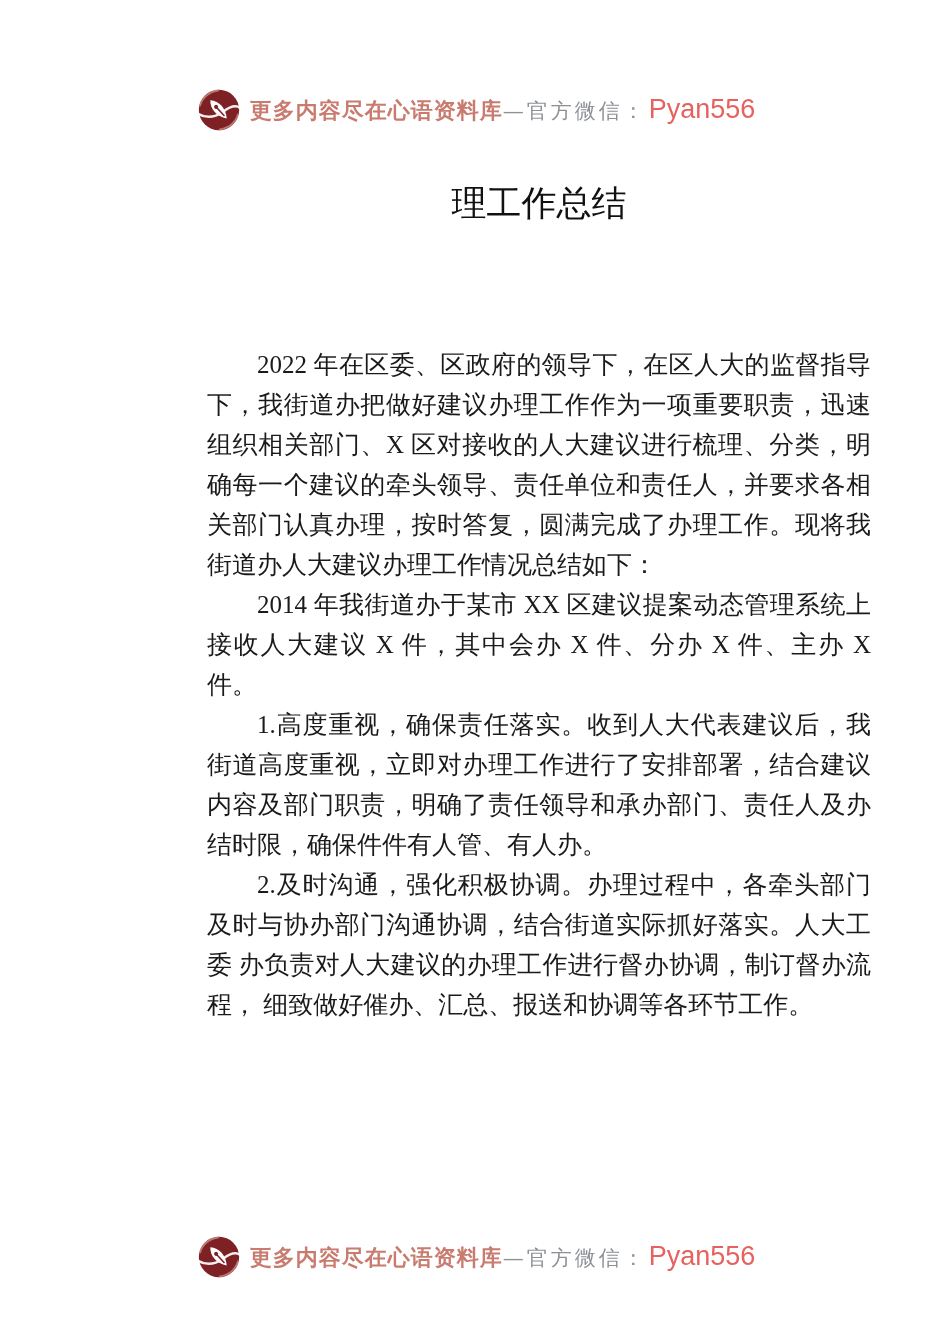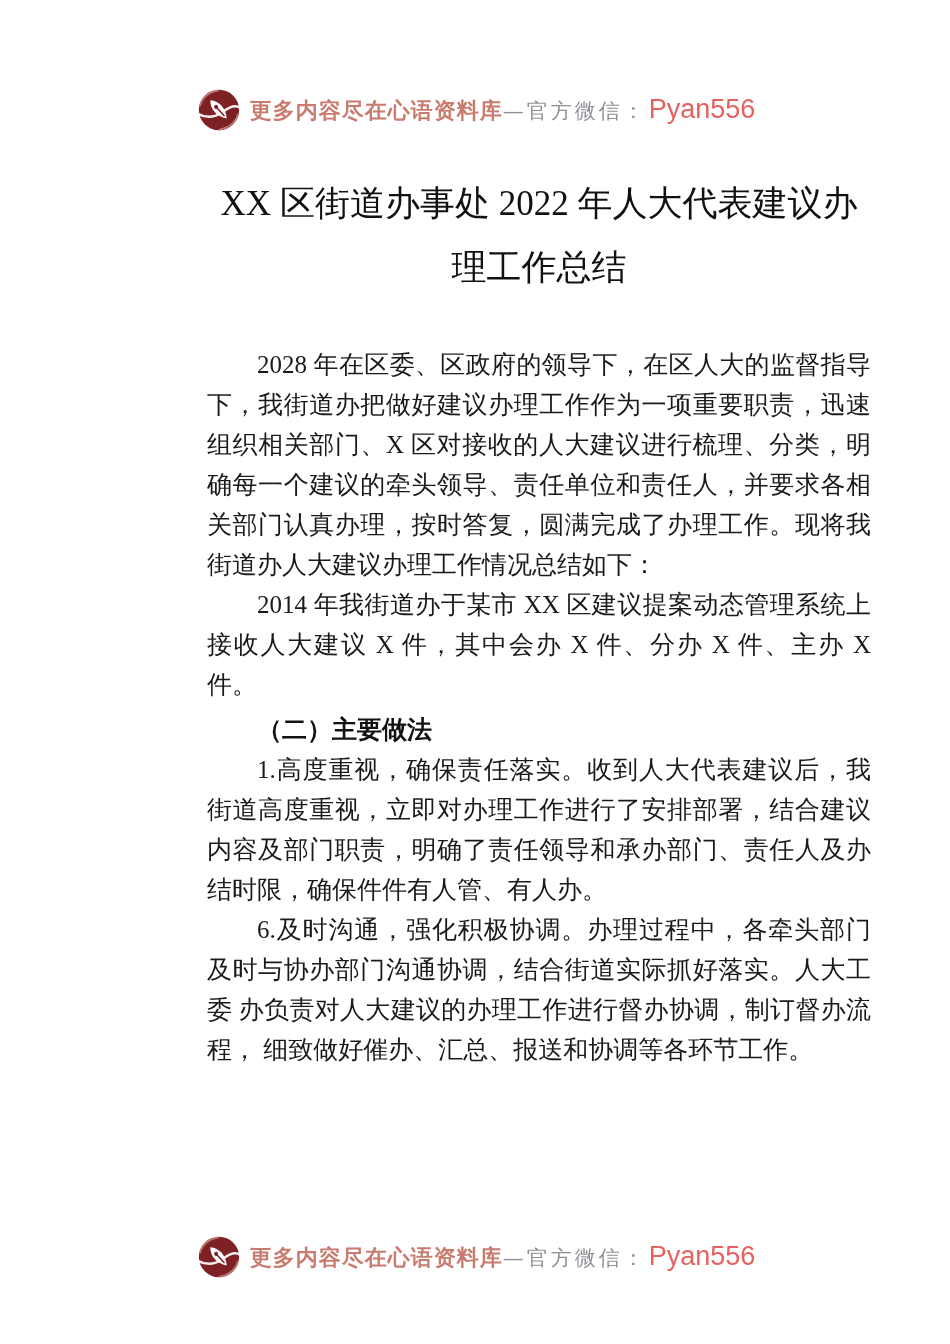--- a/index.html
+++ b/index.html
@@ -117,30 +117,28 @@
           <circle cx="25" cy="20.5" r="2.1" fill="#7e2125"></circle>
         </g>
       </svg>
     </span>
     <span class="brand-text">
       <span class="brand-prefix">更多内容尽在心语资料库</span><span class="brand-middle">—官方微信：</span><span class="brand-id">Pyan556</span>
     </span>
   </div>
 
   <h1 class="doc-title">
-    <span class="tline">XX 区街道办事处 2022 年人大代表建议办</span>
     <span class="tline">理工作总结</span>
   </h1>
 
   <div class="doc-body">
-    <p class="para">2028 年在区委、区政府的领导下，在区人大的监督指导下，我街道办把做好建议办理工作作为一项重要职责，迅速组织相关部门、X 区对接收的人大建议进行梳理、分类，明确每一个建议的牵头领导、责任单位和责任人，并要求各相关部门认真办理，按时答复，圆满完成了办理工作。现将我街道办人大建议办理工作情况总结如下：</p>
+    <p class="para">2022 年在区委、区政府的领导下，在区人大的监督指导下，我街道办把做好建议办理工作作为一项重要职责，迅速组织相关部门、X 区对接收的人大建议进行梳理、分类，明确每一个建议的牵头领导、责任单位和责任人，并要求各相关部门认真办理，按时答复，圆满完成了办理工作。现将我街道办人大建议办理工作情况总结如下：</p>
     <p class="para">2014 年我街道办于某市 XX 区建议提案动态管理系统上接收人大建议 X 件，其中会办 X 件、分办 X 件、主办 X 件。</p>
-    <div class="h-level2">（二）主要做法</div>
     <p class="para">1.高度重视，确保责任落实。收到人大代表建议后，我街道高度重视，立即对办理工作进行了安排部署，结合建议内容及部门职责，明确了责任领导和承办部门、责任人及办结时限，确保件件有人管、有人办。</p>
-    <p class="para">6.及时沟通，强化积极协调。办理过程中，各牵头部门及时与协办部门沟通协调，结合街道实际抓好落实。人大工委 办负责对人大建议的办理工作进行督办协调，制订督办流程， 细致做好催办、汇总、报送和协调等各环节工作。</p>
+    <p class="para">2.及时沟通，强化积极协调。办理过程中，各牵头部门及时与协办部门沟通协调，结合街道实际抓好落实。人大工委 办负责对人大建议的办理工作进行督办协调，制订督办流程， 细致做好催办、汇总、报送和协调等各环节工作。</p>
   </div>
 
   <div class="brand brand-footer">
     <span class="logo">
       <svg viewBox="0 0 50 50" width="48" height="48" aria-hidden="true">
         <circle cx="25" cy="25" r="21" fill="#7e2125"></circle>
         <path d="M5,21 Q9,7 25,4.5" stroke="#c98f84" stroke-width="2" fill="none" opacity="0.8"></path>
         <path d="M45,29 Q41,43 25,45.5" stroke="#c98f84" stroke-width="2" fill="none" opacity="0.8"></path>
         <path d="M3,29 Q16,36 29,27 Q41,18 47,23" stroke="#ffffff" stroke-width="2.6" fill="none" opacity="0.92"></path>
         <g transform="rotate(-42 25 25)">

